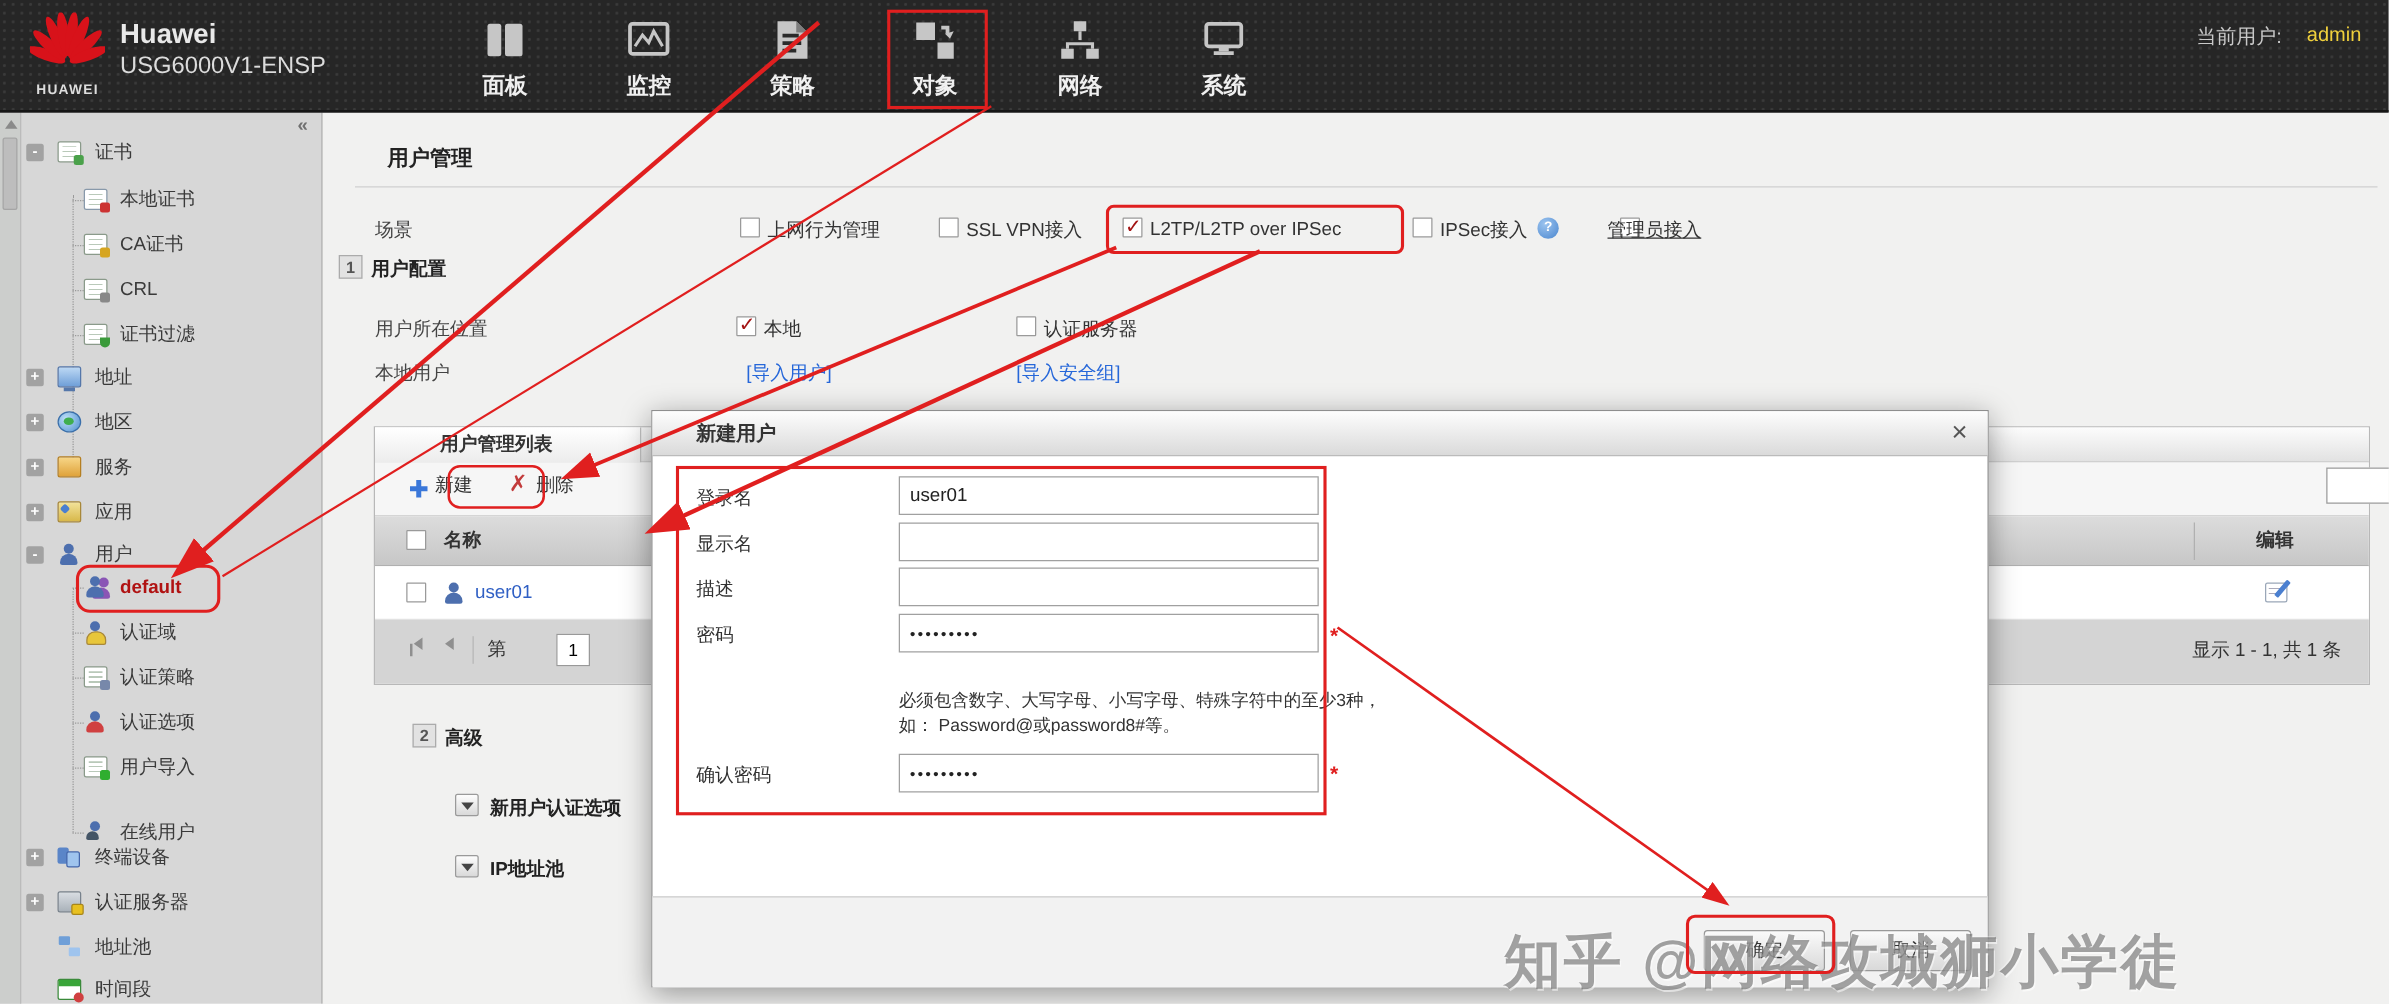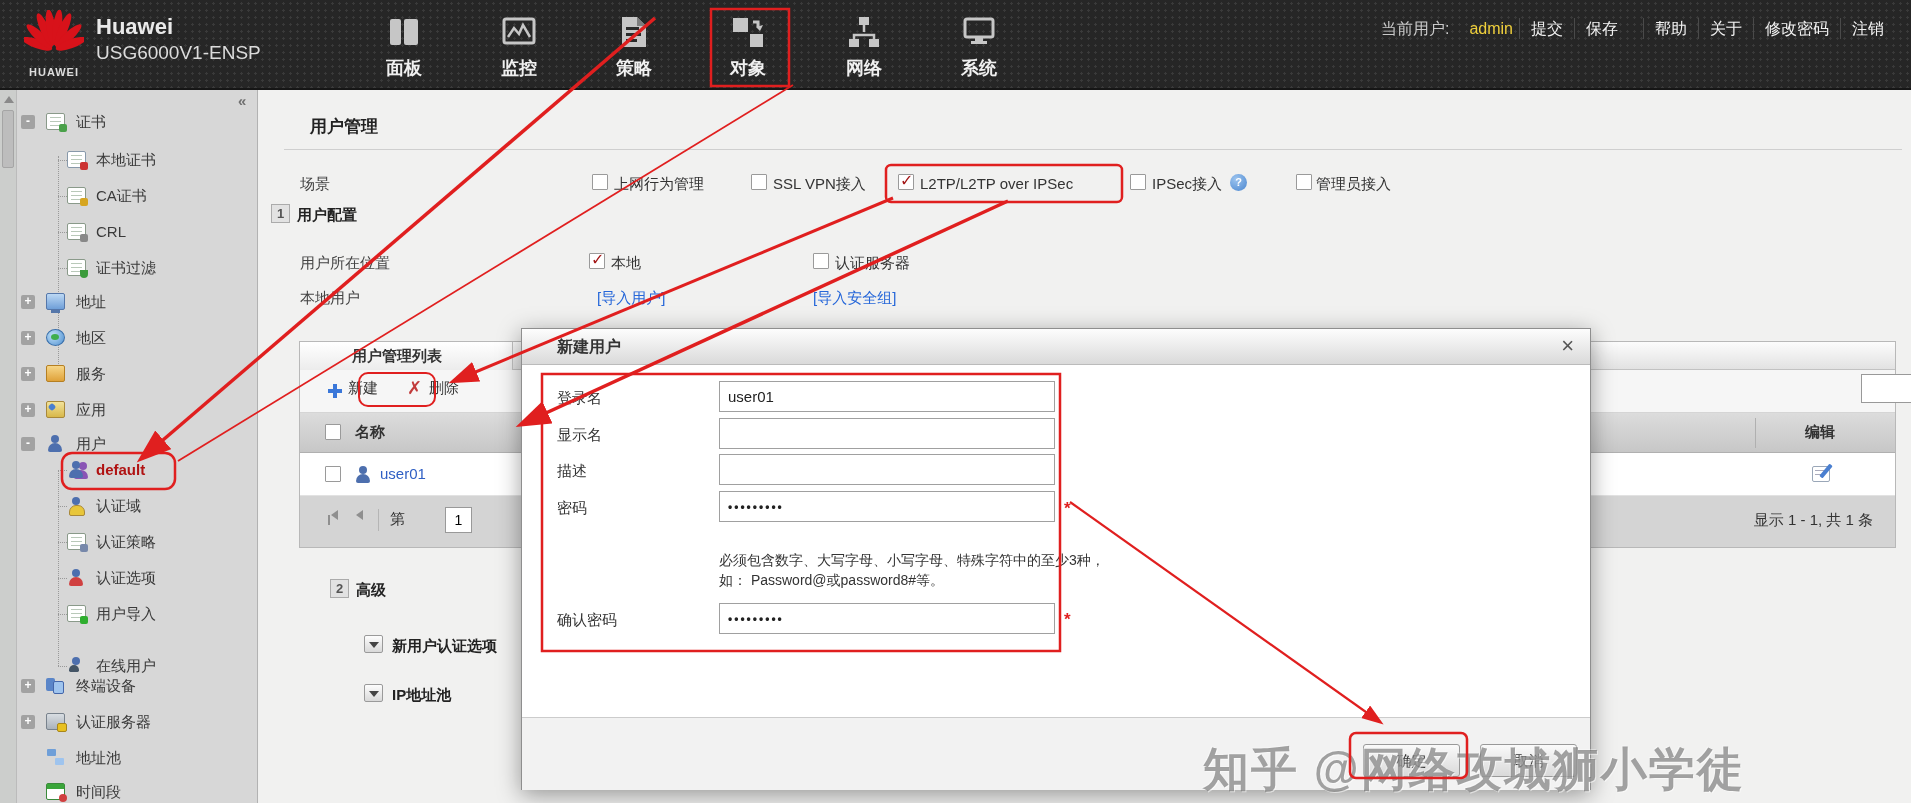--- a/index.html
+++ b/index.html
@@ -202,21 +202,20 @@
             <rect x="4" y="5" width="28" height="18" rx="2" fill="none" stroke="#c6c6c6" stroke-width="3"></rect>
             <rect x="14" y="23" width="8" height="4"></rect>
             <rect x="10" y="27" width="16" height="3"></rect>
           </svg></span>
         <div class="nav-label">系统</div>
       </div>
     </div>
   <div id="top-right">
     <span class="cur-label">当前用户:</span>
     <span class="cur-user">admin</span>
-    <span id="links-holder"><span class="top-link">提交</span><span class="top-link">保存</span><span class="top-link grp">帮助</span><span class="top-link">关于</span><span class="top-link">修改密码</span><span class="top-link">注销</span></span>
   </div>
 </div>
 
 <div id="sidebar">
   <div id="side-scroll">
     <div id="scroll-up"></div>
     <div id="scroll-thumb"></div>
   </div>
   <div id="collapse"></div>
   <div class="vdots" style="left:58px;top:66px;height:210px"></div>
@@ -332,21 +331,21 @@
       <span class="cb" style="left: 333px; top: 84px;"></span>
       <span class="cb-label" style="left: 355px; top: 85px;">上网行为管理</span>
       <span class="cb" style="left: 492px; top: 84px;"></span>
       <span class="cb-label" style="left: 514px; top: 85px;">SSL VPN接入</span>
       <span class="cb checked" style="left: 639px; top: 84px;"></span>
       <span class="cb-label" style="left: 661px; top: 85px;">L2TP/L2TP over IPSec</span>
       <span class="cb" style="left: 871px; top: 84px;"></span>
       <span class="cb-label" style="left: 893px; top: 85px;">IPSec接入</span>
       <span class="help-ic" style="left: 971px; top: 84px;">?</span>
       <span class="cb" style="left: 1037px; top: 84px;"></span>
-      <span class="cb-label" style="left: 1057px; top: 85px;">管理员接入</span>
+      <span class="cb-label" style="left: 1027px; top: 85px; text-decoration: underline;">管理员接入</span>
     </div>
 
   <div class="sec-badge" style="left:12px;top:114px">1</div>
   <div class="sec-title" style="left:38px;top:116px">用户配置</div>
 
   <div class="form-label" style="left:41px;top:164px">用户所在位置</div>
   <span class="cb checked" style="left:330px;top:163px"></span>
   <span class="cb-label" style="left:352px;top:164px">本地</span>
   <span class="cb" style="left:554px;top:163px"></span>
   <span class="cb-label" style="left:576px;top:164px">认证服务器</span>

